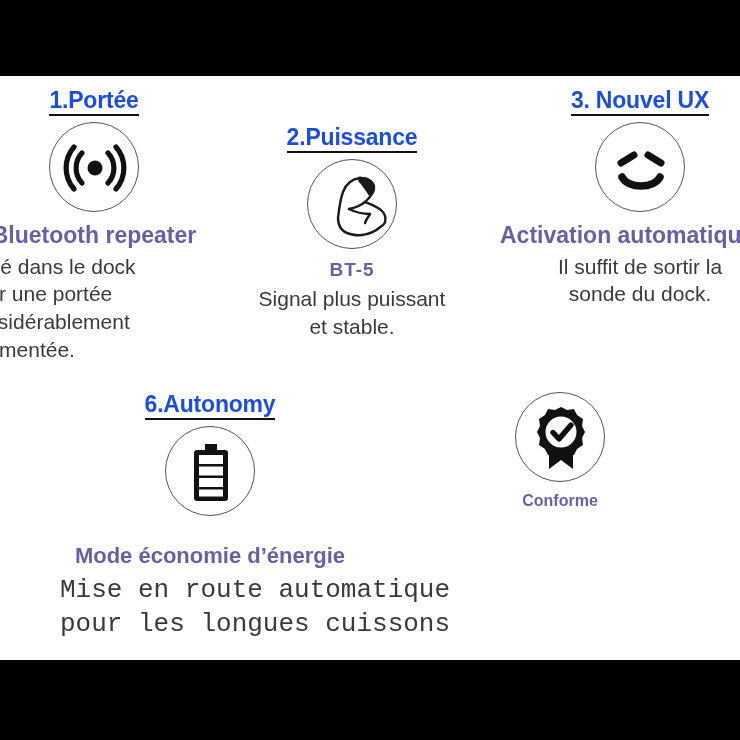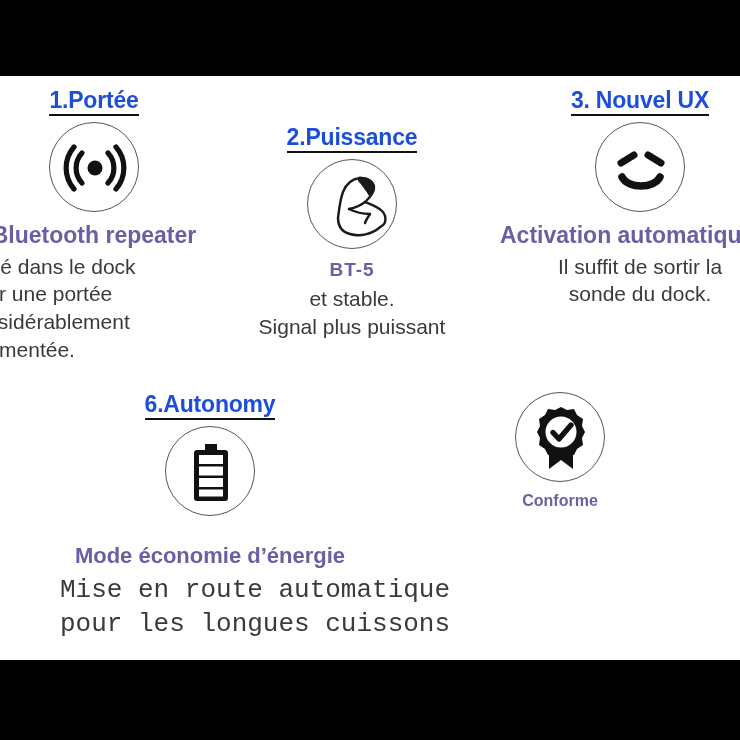--- a/index.html
+++ b/index.html
@@ -123,22 +123,22 @@
               <path d="M41 49 C47 52 55 54 62 54"></path>
               <path d="M30 58 C30 66 34 72 42 74 C52 77 64 74 71 68 C75 65 77 64 77 62"></path>
               <path d="M62 54 C60 57 58 60 57 63"></path>
             </g>
             <path d="M50 17 C58 16 67 20 67 27 C67 31 64 34 61 36 C58 31 54 25 50 21 Z" fill="#1a1a1a"></path>
           </svg>
         </span>
       </div>
       <div class="subtitle">BT-5</div>
       <div class="body-text">
+        <span class="ln">Signal plus puissant</span>
         <span class="ln">et stable.</span>
-        <span class="ln">Signal plus puissant</span>
       </div>
     </div>
 
     <div class="card" id="card3">
       <div class="head-wrap">
         <span class="heading">3. Nouvel UX</span>
       </div>
       <div class="icon-wrap">
         <span class="circle">
           <svg width="90" height="90" viewBox="0 0 90 90">

